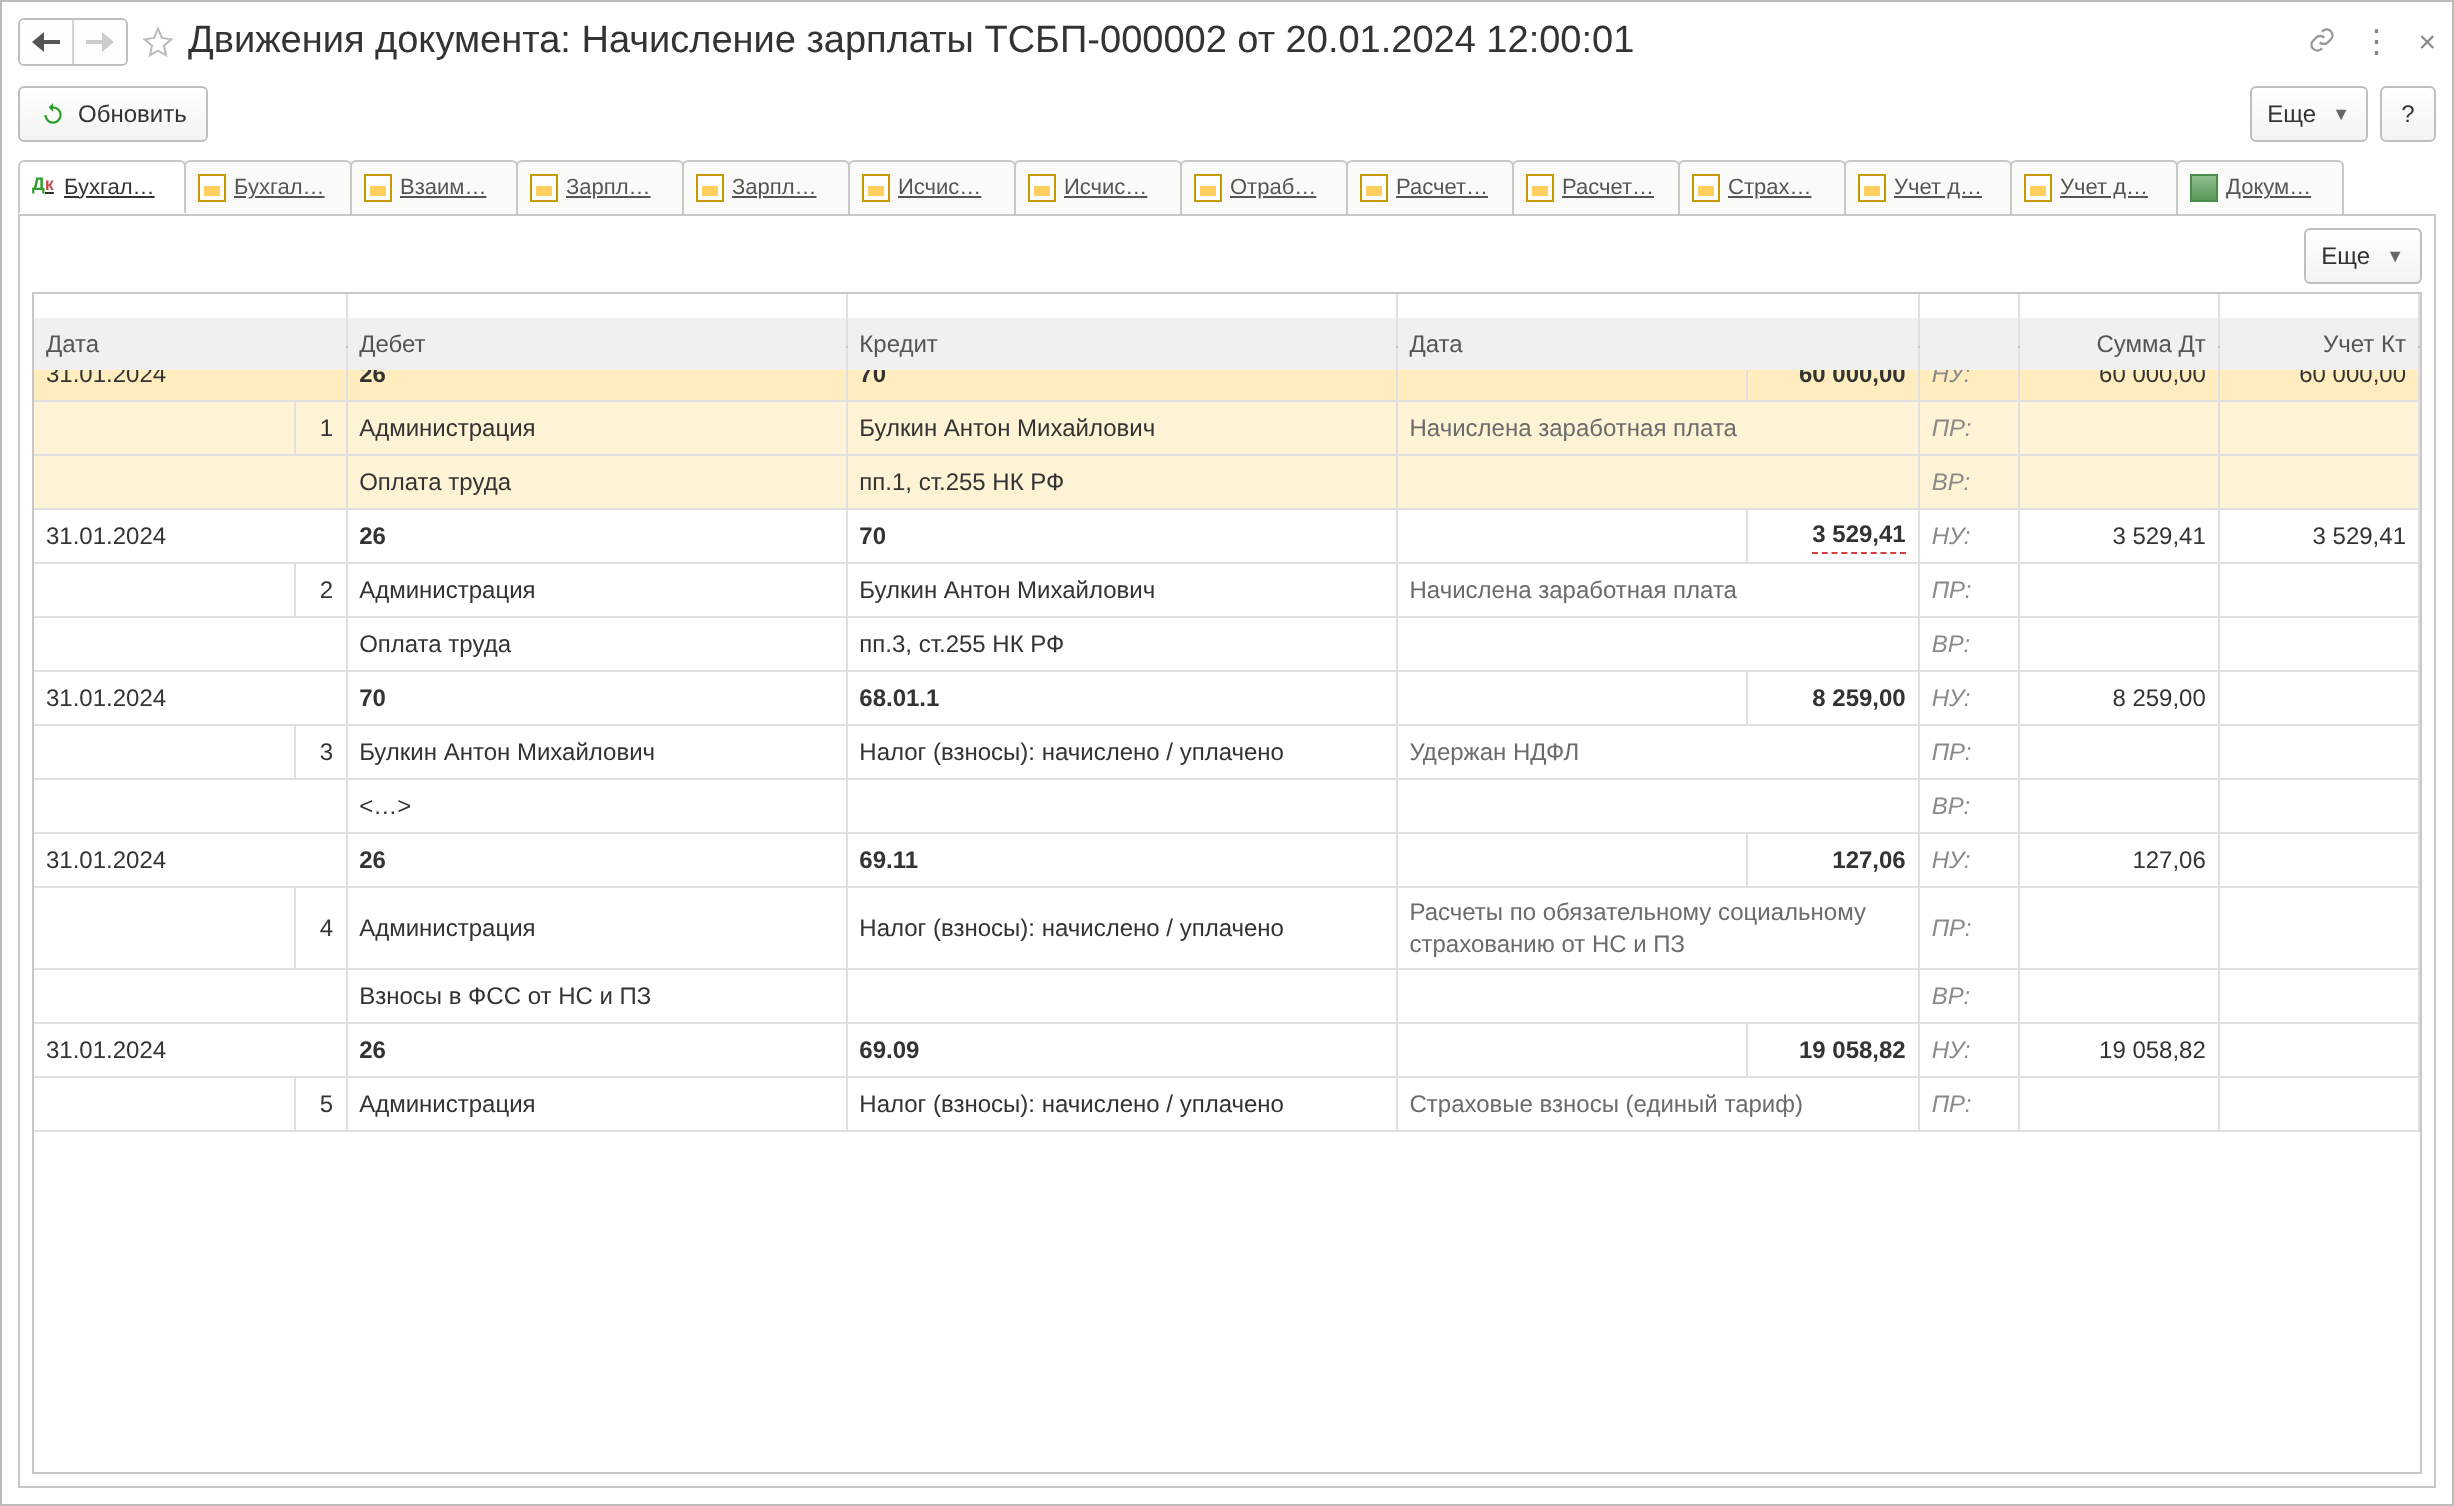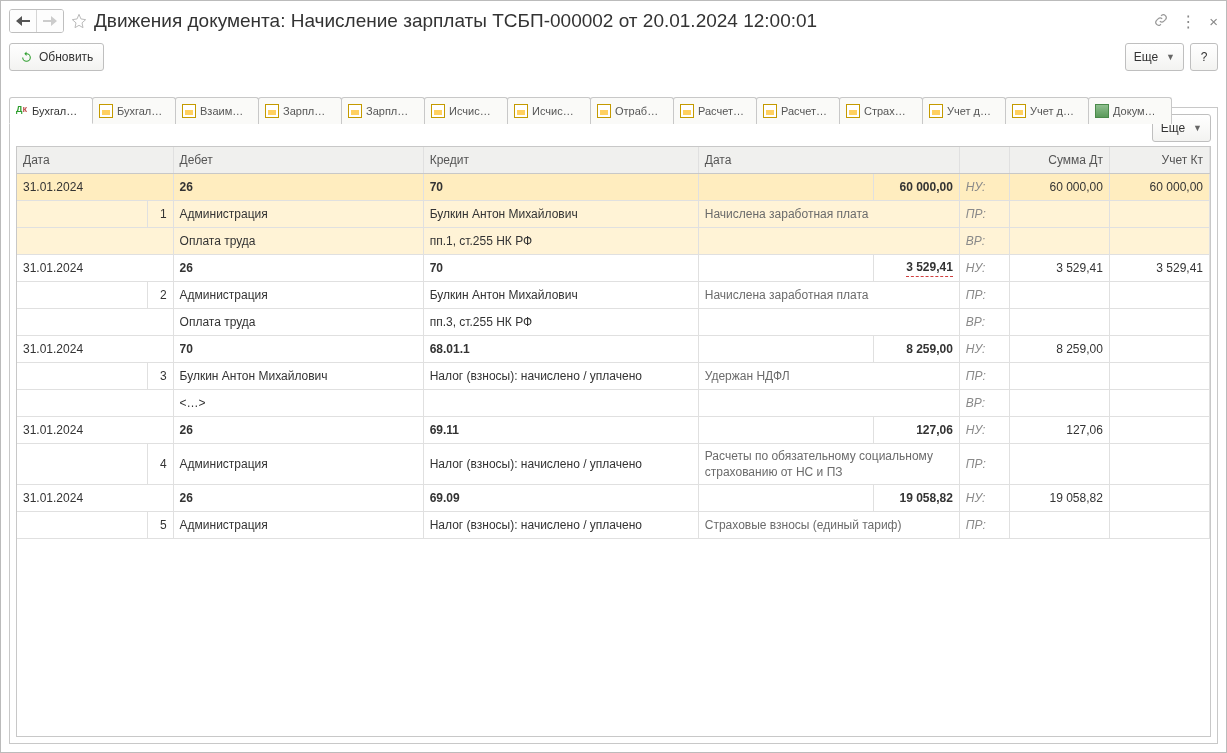--- a/index.html
+++ b/index.html
@@ -30,31 +30,31 @@
   .titleicons span{cursor:pointer;}
   
   .toolbar{display:flex;align-items:center;justify-content:space-between;margin:4px 0 8px 0;}
   .btn{display:inline-flex;align-items:center;gap:6px;height:26px;padding:0 10px;border:1px solid #bfbfbf;border-radius:3px;background:linear-gradient(#fff,#f3f3f1);cursor:pointer;font-size:12px;}
   .btn.small{padding:0 8px;}
   .btn .caret{font-size:9px;color:#666;margin-left:2px;}
   .toolbar-right{display:flex;gap:6px;}
   .help{width:26px;justify-content:center;padding:0;}
   
   .tabs{display:flex;border-bottom:1px solid var(--border);height:28px;}
-  .tab{flex:0 0 auto;width:84px;box-sizing:border-box;display:flex;align-items:center;gap:4px;padding:0 6px;border:1px solid var(--border);border-bottom:none;margin-right:-1px;background:#fafaf8;font-size:11px;color:#555;cursor:pointer;border-top-left-radius:3px;border-top-right-radius:3px;position:relative;top:18px;white-space:nowrap;overflow:hidden;height:27px;}
+  .tab{flex:0 0 auto;width:84px;box-sizing:border-box;display:flex;align-items:center;gap:4px;padding:0 6px;border:1px solid var(--border);border-bottom:none;margin-right:-1px;background:#fafaf8;font-size:11px;color:#555;cursor:pointer;border-top-left-radius:3px;border-top-right-radius:3px;position:relative;top:1px;white-space:nowrap;overflow:hidden;height:27px;text-decoration:underline;}
   .tab.active{background:#fff;color:#333;z-index:2;border-bottom:1px solid #fff;}
   .tab .ticon{width:12px;height:12px;flex:0 0 12px;}
   
   .panel{flex:1;border:1px solid var(--border);border-top:none;background:#fff;display:flex;flex-direction:column;padding:6px 6px 6px 6px;min-height:0;}
   .panel-toolbar{display:flex;justify-content:flex-end;margin-bottom:4px;}
   
   .grid{flex:1;border:1px solid var(--border);background:#fff;overflow:auto;}
   table{border-collapse:collapse;width:100%;table-layout:fixed;}
   th,td{border-right:1px solid var(--border-light);padding:4px 6px;text-align:left;font-size:12px;height:18px;line-height:16px;overflow:hidden;white-space:nowrap;text-overflow:ellipsis;}
-  thead th{background:var(--header-bg);border-bottom:1px solid var(--border);font-weight:400;color:#555;position:sticky;top:0;}
+  thead th{background:var(--header-bg);border-bottom:1px solid var(--border);font-weight:400;color:#555;position:sticky;top:12px;}
   tbody tr td{border-bottom:1px solid var(--border-light);}
   .num{text-align:right;}
   .bold{font-weight:bold;}
   .it{color:var(--italic);}
   .muted{color:var(--muted);font-style:italic;}
   .sel td{background:var(--sel-bg);}
   .sel.top td{background:var(--sel-bg2);}
   .underline-red{border-bottom:1px dashed #d04040;display:inline-block;padding-bottom:1px;}
   
   col.c-date{width:130px;}
@@ -316,20 +316,29 @@
               <td></td>
               <td class="num">4</td>
               <td>Администрация</td>
               <td>Налог (взносы): начислено / уплачено</td>
               <td colspan="2" class="it" style="white-space:normal;">Расчеты по обязательному социальному страхованию от НС и ПЗ</td>
               <td class="muted">ПР:</td>
               <td></td>
               <td></td>
             </tr>
             <tr class="">
+              <td colspan="2"></td>
+              <td>Взносы в ФСС от НС и ПЗ</td>
+              <td></td>
+              <td colspan="2"></td>
+              <td class="muted">ВР:</td>
+              <td></td>
+              <td></td>
+            </tr>
+            <tr class="">
               <td colspan="2">31.01.2024</td>
               <td class="bold">26</td>
               <td class="bold">69.09</td>
               <td></td>
               <td class="num bold">19 058,82</td>
               <td class="muted">НУ:</td>
               <td class="num">19 058,82</td>
               <td class="num"></td>
             </tr>
             <tr class="">

